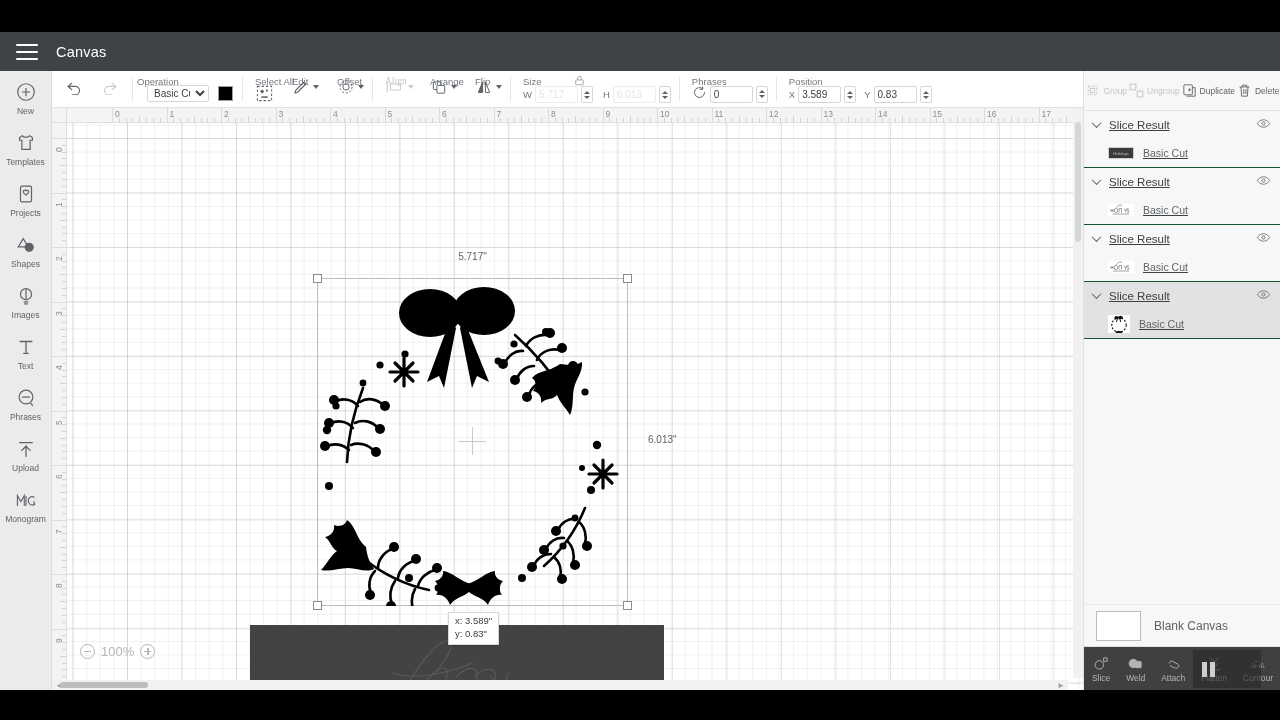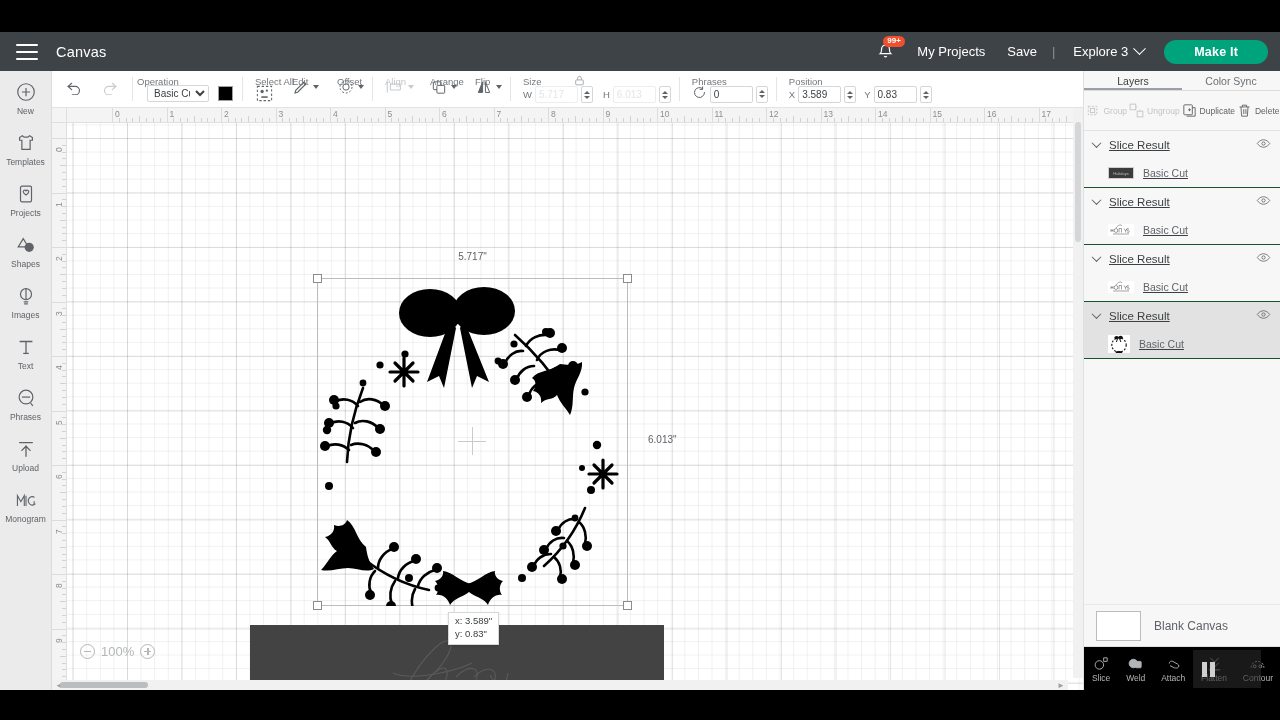--- a/index.html
+++ b/index.html
@@ -130,21 +130,21 @@
   .layer-name { font-size:11.5px; color:#3c4043; }
   .eye { margin-left:auto; cursor:pointer; }
   .layer-sub { display:flex; align-items:center; height:29px; padding:0 9px 0 24px; cursor:pointer;}
   .thumb-sq { width:26px; height:12px; border:1px solid #cfcfcf; background:#fff; margin-right:9px; overflow:hidden;
               display:flex; align-items:center; justify-content:center;}
   .sub-name { font-size:10.5px; color:#5f6368; }
   .blank-row { position:absolute; left:0; bottom:44px; width:197px; height:42px; display:flex; align-items:center; padding:0 12px;
                border-top:1px solid #e8e8e8; background:#f7f7f7; }
   .blank-sw { width:45px; height:30px; background:#fff; border:1px solid #b9bcc0; margin-right:13px; }
   .blank-lbl { font-size:12px; color:#5f6368; }
-  .panel-bottom { position:absolute; left:0; bottom:0; width:197px; height:44px; background:#000000;
+  .panel-bottom { position:absolute; left:0; bottom:0; width:197px; height:44px; background:#404040;
                   display:flex; align-items:center; justify-content:space-around; border-top:1px solid #e0e0e0; }
   .pb { display:flex; flex-direction:column; align-items:center; gap:1px; cursor:pointer; }
   .pb .pb-lbl { font-size:8.5px; color:#b2b5b8; }
   .rec-overlay { position:absolute; right:20px; bottom:2px; width:68px; height:38px; background:rgba(40,40,40,.62);
                  display:flex; align-items:center; justify-content:flex-start; padding-left:9px; z-index:20; }
   .pause { display:flex; gap:3px; }
   .pause b { display:block; width:5px; height:15px; background:#cfcfcf; }
 </style>
 </head>
 <body>
@@ -154,37 +154,20 @@
   <div class="bar-top"></div>
 
   <div class="header">
     <div class="hamburger">
       <span></span>
         <span></span>
         <span></span>
     </div>
     <div class="hdr-canvas">Canvas</div>
 
-    <div class="hdr-right">
-      <div class="bell-wrap">
-        <svg width="17" height="17" viewBox="0 0 24 24" fill="none" stroke="#fff" stroke-width="1.7">
-          <path d="M12 3a5.5 5.5 0 0 0-5.5 5.5c0 5-2 6.5-2 6.5h15s-2-1.5-2-6.5A5.5 5.5 0 0 0 12 3z"></path>
-          <path d="M10.3 18.5a2 2 0 0 0 3.4 0"></path>
-        </svg>
-        <span class="badge">99+</span>
-      </div>
-      <div class="hdr-link">My Projects</div>
-      <div class="hdr-link">Save</div>
-      <div class="hdr-sep">|</div>
-      <div class="hdr-machine">
-        <span>Explore 3</span>
-        <span class="chev"></span>
-      </div>
-      <button class="makeit">Make It</button>
-    </div>
   </div>
 
   <div class="toolbar">
 
     <div class="undo-redo">
       <span>
         <svg width="17" height="15" viewBox="0 0 24 20" fill="none" stroke="#5f6368" stroke-width="1.6" stroke-linecap="round">
           <path d="M8 4 L3 8.5 L8 13"></path>
             <path d="M3 8.5h10a6 6 0 0 1 0 12H9"></path>
         </svg>
@@ -235,21 +218,21 @@
       <div class="tb-item" style="flex-direction:row; align-items:center;">
         <svg width="18" height="18" viewBox="0 0 24 24" fill="none" stroke="#5f6368" stroke-width="1.3">
           <circle cx="12" cy="12" r="4.2"></circle>
           <circle cx="12" cy="12" r="8" stroke-dasharray="2.6 2.4"></circle>
         </svg>
         <span class="caret"></span>
       </div>
     </div>
     <div class="tb-div"></div>
 
-    <div class="tb-group" style="padding:0 6px 0 12px;">
+    <div class="tb-group" style="padding:0 6px 0 12px;font-family:Liberation Serif, serif;">
       <div class="tb-lbl dim" style="left:12px;">Align</div>
       <div class="tb-item" style="flex-direction:row; align-items:center;">
         <svg width="20" height="16" viewBox="0 0 26 18" fill="none" stroke="#c8cbce" stroke-width="1.4">
           <path d="M3 2v14"></path>
             <rect x="7" y="5" width="13" height="8" rx="1"></rect>
         </svg>
         <span class="caret" style="border-top-color:#c8cbce;"></span>
       </div>
     </div>
 
@@ -851,24 +834,20 @@
   <div class="sb-h">
     <span class="arr" style="left:3px;">◄</span>
     <span class="thumb"></span>
     <span class="arr" style="right:3px;">►</span>
   </div>
   <div class="sb-v">
     <span class="thumb"></span>
   </div>
 
   <div class="panel">
-    <div class="panel-tabs">
-      <div class="ptab active">Layers</div>
-      <div class="ptab">Color Sync</div>
-    </div>
 
     <div class="panel-actions">
       <div class="pact disabled">
         <svg width="17" height="17" viewBox="0 0 24 24" fill="none" stroke="#c2c5c8" stroke-width="1.3">
           <rect x="6" y="6" width="12" height="12" stroke-dasharray="3 2"></rect>
             <rect x="9" y="9" width="6" height="6"></rect>
           </svg>
         <span class="pa-lbl">Group</span>
       </div>
       <div class="pact disabled">

